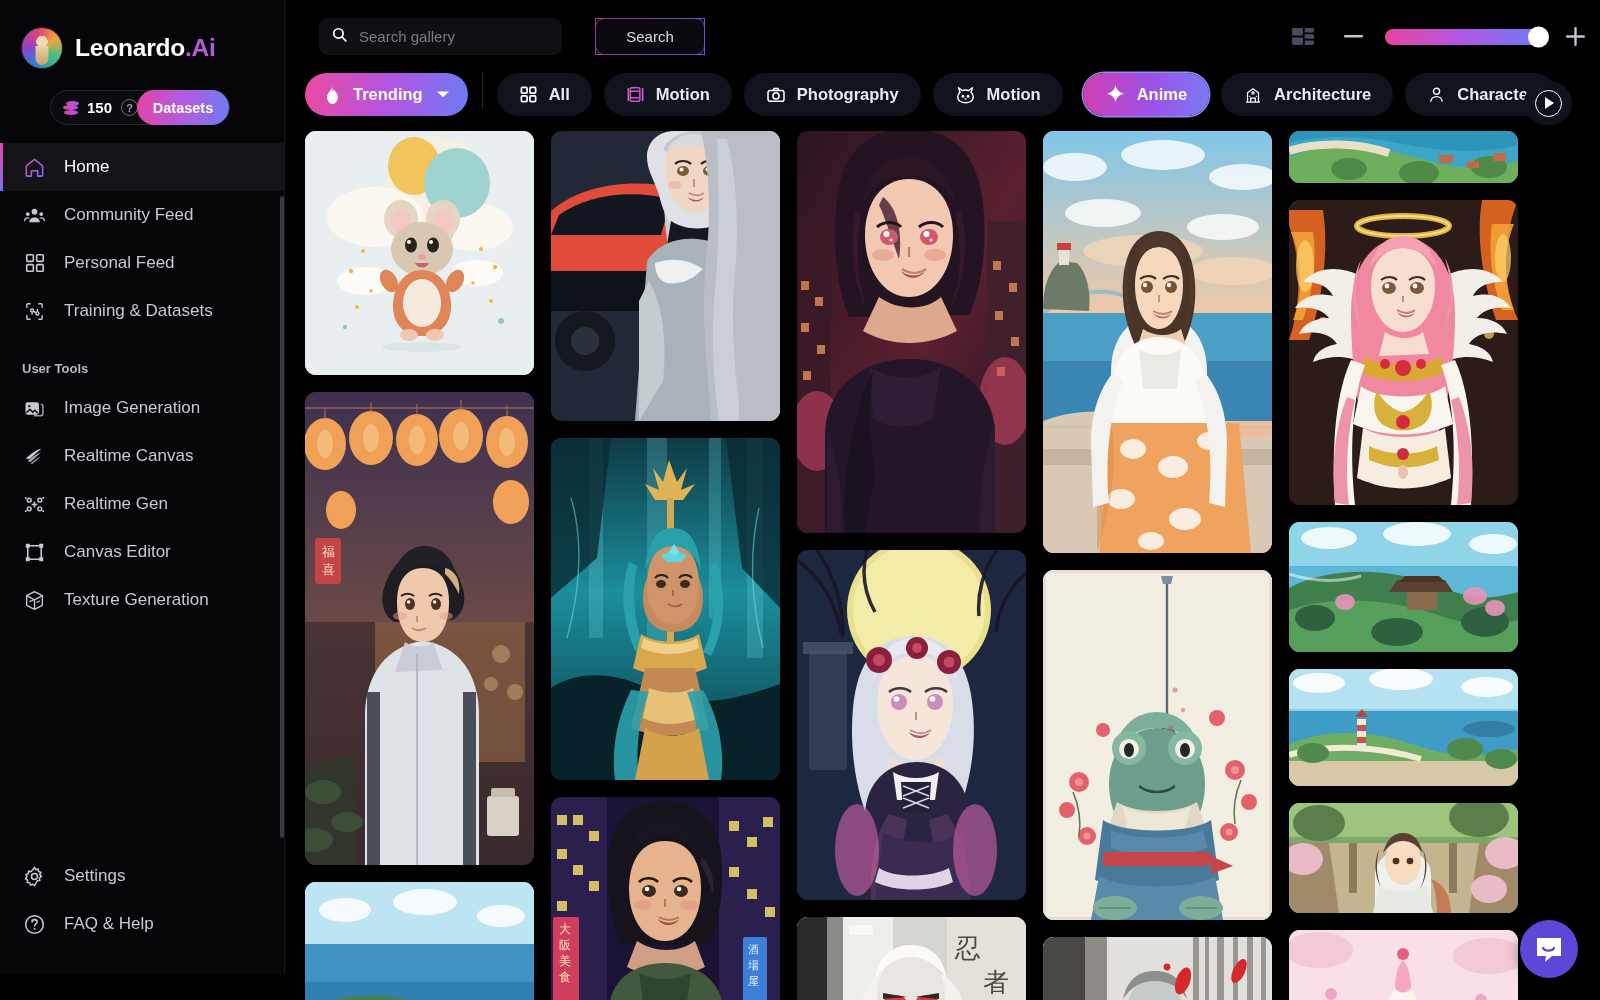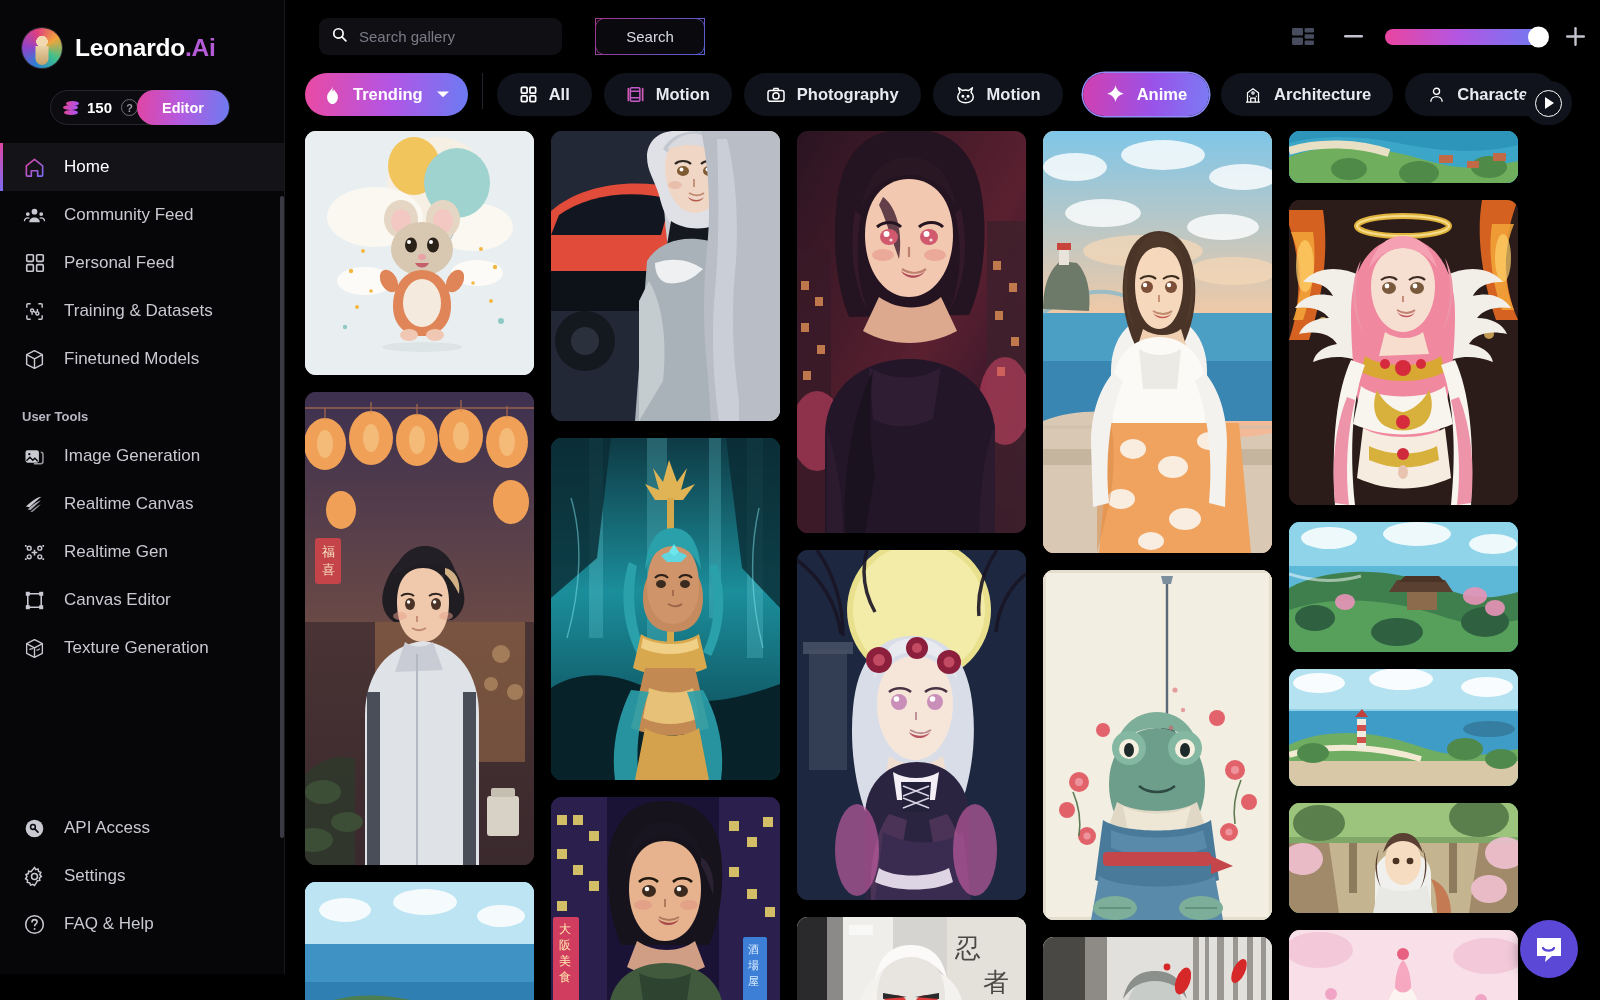--- a/index.html
+++ b/index.html
@@ -222,21 +222,21 @@
     </div>
 
     <div class="credits-pill">
       <span class="coin-icon">
           <i></i>
           <i></i>
           <i></i>
         </span>
       <span class="credits-num">150</span>
       <span class="help-circle">?</span>
-      <button class="upgrade-btn">Editor</button>
+      <button class="upgrade-btn">Datasets</button>
     </div>
 
     <nav class="nav">
       <div class="nav-item active">
         <span class="nav-ico">
           <svg width="23" height="23" viewBox="0 0 24 24" fill="none">
               <defs>
                 <linearGradient id="gHome" x1="0" y1="0" x2="1" y2="1">
                   <stop offset="0" stop-color="#e145a3"></stop>
                   <stop offset="1" stop-color="#7b6cf6"></stop>
@@ -280,29 +280,20 @@
               <path d="M4 8V5a1 1 0 0 1 1-1h3M20 16v3a1 1 0 0 1-1 1h-3M4 16v3a1 1 0 0 0 1 1h3M20 8V5a1 1 0 0 0-1-1h-3"></path>
               <circle cx="9.5" cy="11" r="1.6"></circle>
               <circle cx="15" cy="14" r="1.6"></circle>
               <path d="M11 11.6 13.5 13.4"></path>
               <path d="M9.5 13v2.5M15 12.4V9.5"></path>
             </svg>
         </span>
         <span>Training &amp; Datasets</span>
       </div>
 
-      <div class="nav-item">
-        <span class="nav-ico">
-          <svg width="23" height="23" viewBox="0 0 24 24" fill="none" stroke="#c9c9d2" stroke-width="1.5" stroke-linejoin="round">
-              <path d="M12 2.8 20.2 7v10L12 21.2 3.8 17V7z"></path>
-              <path d="M3.8 7 12 11.4 20.2 7M12 11.4v9.8"></path>
-            </svg>
-        </span>
-        <span>Finetuned Models</span>
-      </div>
 
       <div class="section-head">User Tools</div>
 
       <div class="nav-item">
         <span class="nav-ico">
           <svg width="23" height="23" viewBox="0 0 24 24" fill="none" stroke="#c9c9d2" stroke-width="1.6">
               <rect x="2.6" y="5.5" width="14" height="13" rx="2.2" fill="#c9c9d2" stroke="none"></rect>
               <path d="M18.5 7.5c1.4 0 2.3 1 2.3 2.3v7.4c0 1.4-1 2.3-2.3 2.3h-7.2" opacity=".75"></path>
               <circle cx="6.6" cy="9.6" r="1.2" fill="#0b0b0f" stroke="none"></circle>
               <path d="M3.6 16.4l3.6-3.6 3 3 2.2-2 3 3.2" stroke="#0b0b0f" stroke-width="1.5" fill="none"></path>
@@ -359,30 +350,20 @@
               <path d="M3.8 7 12 11.4 20.2 7M12 11.4v9.8"></path>
               <path d="M6.6 13.2c1.4-1.4 3-.2 4.2-1.4" stroke-width="1.2"></path>
               <path d="M14 13.4c1.2.8 2.6-.2 3.6-1.2" stroke-width="1.2"></path>
             </svg>
         </span>
         <span>Texture Generation</span>
       </div>
     </nav>
 
     <div class="sidebar-bottom">
-      <div class="nav-item">
-        <span class="nav-ico">
-          <svg width="23" height="23" viewBox="0 0 24 24">
-              <circle cx="12" cy="12" r="9.2" fill="#c9c9d2"></circle>
-              <circle cx="10.4" cy="10.4" r="2.5" fill="none" stroke="#0b0b0f" stroke-width="1.6"></circle>
-              <path d="M12 12.2l3.6 3.6" stroke="#0b0b0f" stroke-width="1.8" stroke-linecap="round"></path>
-            </svg>
-        </span>
-        <span>API Access</span>
-      </div>
       <div class="nav-item">
         <span class="nav-ico">
           <svg width="23" height="23" viewBox="0 0 24 24" fill="none" stroke="#c9c9d2" stroke-width="1.6">
               <circle cx="12" cy="12" r="3.1"></circle>
               <path d="M12 2.6l1.3 2.2 2.5-.5.4 2.5 2.4.9-1.1 2.3 1.6 2-2 1.6.4 2.5-2.5.3-1.2 2.2L12 21.4l-1.8-1.3-2.3.9-.9-2.4-2.5-.4.3-2.5-2.1-1.4 1.4-2.1-1-2.3 2.4-.9.4-2.5 2.5.5z"></path>
             </svg>
         </span>
         <span>Settings</span>
       </div>
       <div class="nav-item">

